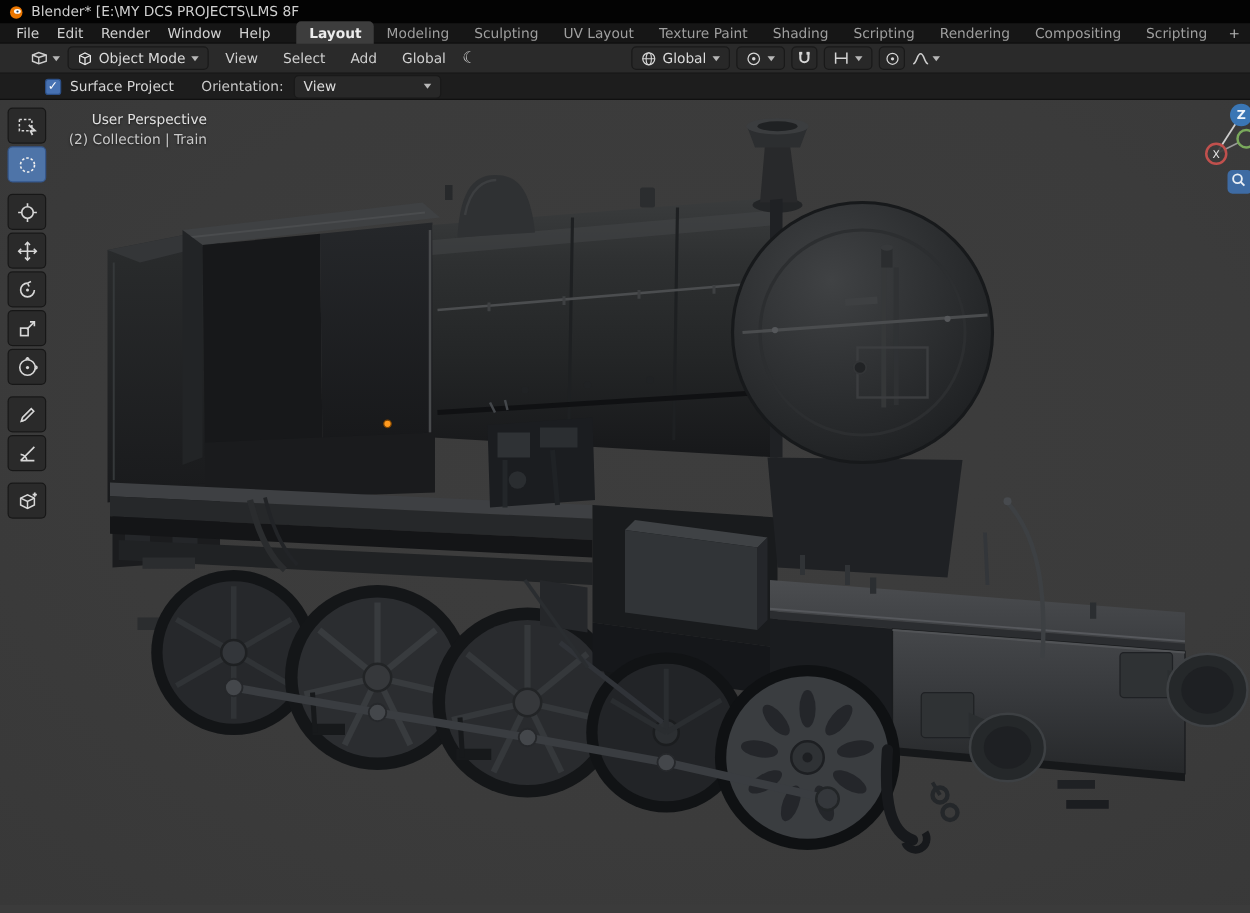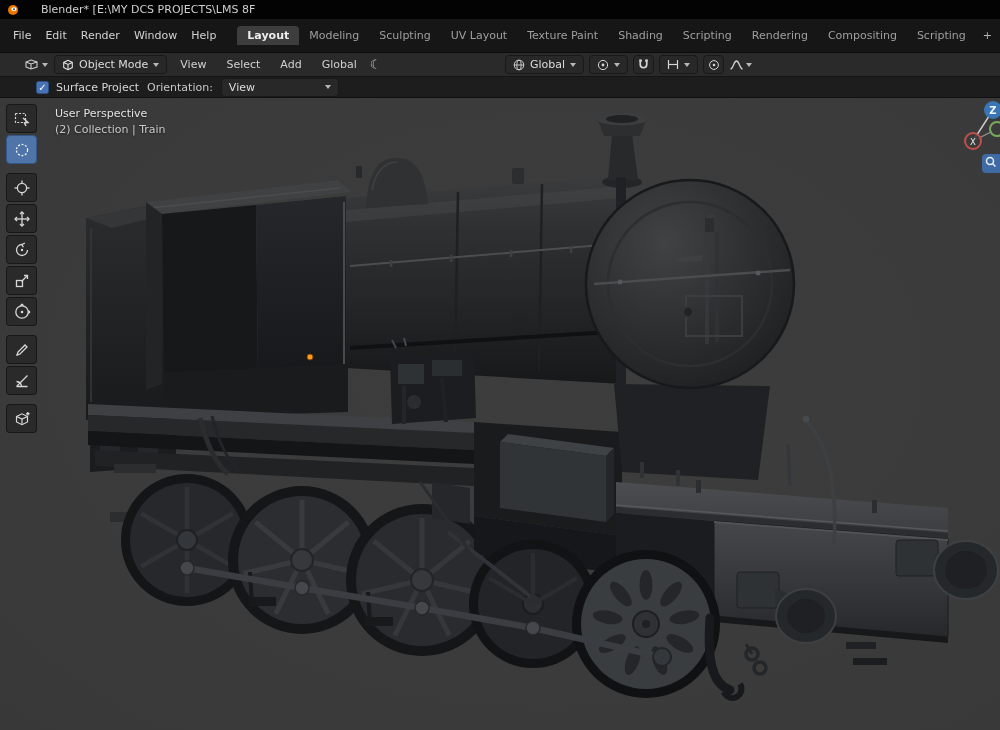--- a/index.html
+++ b/index.html
@@ -1,24 +1,24 @@
 <!DOCTYPE html>
 <html><head>
 <meta charset="utf-8">
 <style>
   * { box-sizing: border-box; margin: 0; padding: 0; }
   html,body { width:1000px; height:730px; overflow:hidden; background:#3b3b3b;
     font-family:"DejaVu Sans","Liberation Sans",sans-serif; -webkit-font-smoothing:antialiased; }
 
   
-  .titlebar { height:19px; background:#030303; display:flex; align-items:center; gap:22px;
+  .titlebar { height:19px; background:#030303; display:flex; align-items:center; gap:6px;
     padding:0 7px; font-size:11px; color:#cfcfcf; }
 
   
-  .topbar { height:34px; background:#161616; display:flex; align-items:center; padding:0 6px;
+  .topbar { height:16px; background:#161616; display:flex; align-items:center; padding:0 6px;
     border-bottom:1px solid #0c0c0c; }
   .menu { padding:2px 7px; font-size:11px; color:#d2d2d2; border-radius:3px; cursor:default; }
   .tabs { display:flex; align-items:center; margin-left:14px; }
   .tab { padding:3px 10px; font-size:11px; color:#9f9f9f; border-radius:4px 4px 0 0; cursor:default; white-space:nowrap; }
   .tab.active { background:#3d3d3d; color:#ececec;font-weight:bold; }
   .tab.plus { padding:3px 7px; color:#b5b5b5; }
 
   
   .tool-header { position:relative; height:24px; background:#2a2a2a; display:flex; align-items:center;
     gap:6px; padding:0 24px; border-bottom:1px solid #141414; }
@@ -32,27 +32,27 @@
   .icon-btn.bare { background:transparent; border:none; }
   .tool-header-right { position:absolute; left:505px; top:2px; display:flex; align-items:center; gap:5px; }
   .crescent { font-size:13px; color:#c9c9c9; line-height:1; }
 
   
   .tool-settings { height:21px; background:#1d1d1d; display:flex; align-items:center;
     padding-left:36px; font-size:11px; color:#d5d5d5; border-bottom:1px solid #101010; }
   .checkbox { width:13px; height:13px; background:#4772b3; border:1px solid #2c4f86; border-radius:2.5px;
     display:inline-flex; align-items:center; justify-content:center; color:#fff; font-size:10px;
     margin-right:7px; cursor:default; }
-  .ts-label { margin-right:8px; }
+  .ts-label { margin-right:22px; }
   .ts-orient { color:#c8c8c8; margin-right:8px; }
   .dd-view { width:118px; justify-content:space-between; }
 
   
   .viewport { position:relative; width:1000px; height:644px;
-    background:radial-gradient(ellipse at 55% 42%, #3d3d3d 0%, #3b3b3b 60%, #383838 100%); }
+    background:radial-gradient(ellipse at 55% 42%, #3d3d3d 0%, #3b3b3b 60%, #383838 100%);text-align:right; }
   .scene { position:absolute; left:0; top:0; }
 
   .overlay-text { position:absolute; left:55px; top:8px; font-size:11px; color:#e2e2e2;
     text-shadow:0 1px 2px rgba(0,0,0,.55); line-height:16px; pointer-events:none; }
   .overlay-text .l2 { color:#c9c9c9; }
 
   
   .toolbar { position:absolute; left:6px; top:6px; display:flex; flex-direction:column; }
   .tbtn { width:31px; height:29px; border-radius:4px; background:rgba(41,41,41,.92);
     border:1px solid rgba(16,16,16,.7); display:flex; align-items:center; justify-content:center;

